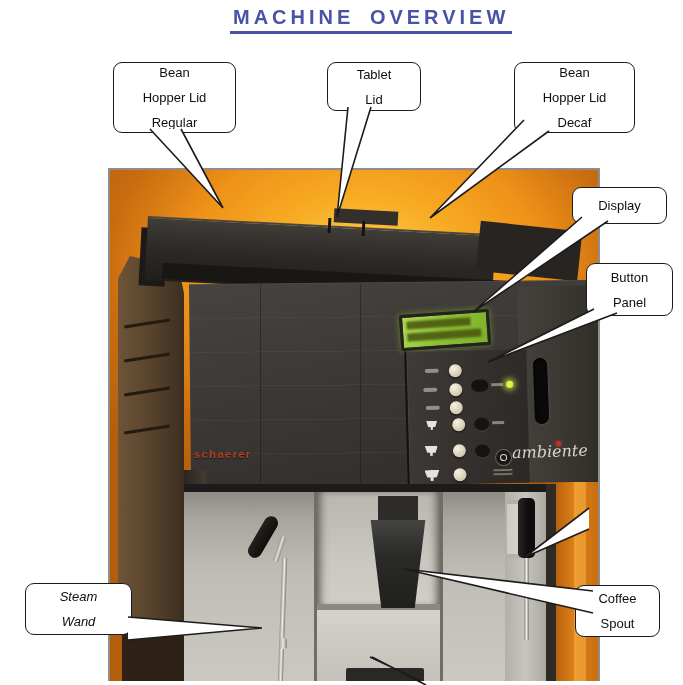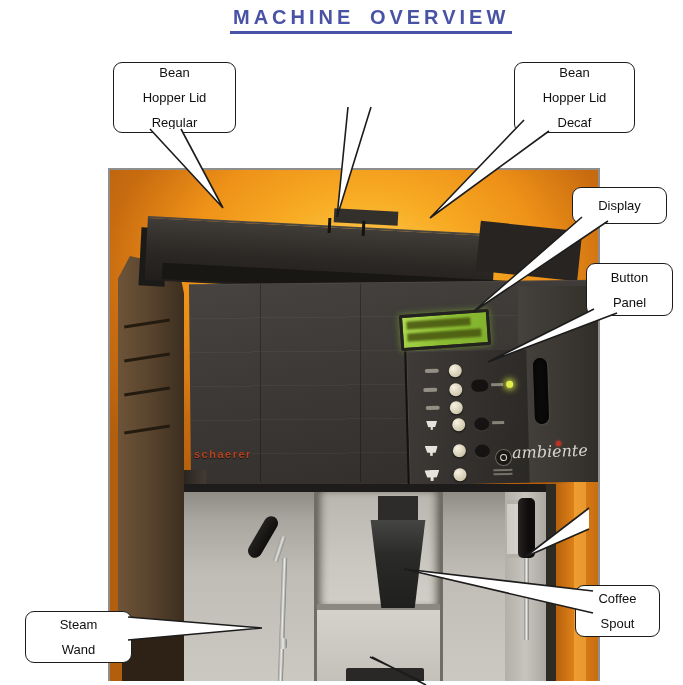--- a/index.html
+++ b/index.html
@@ -144,21 +144,21 @@
     border-radius:9px;display:flex;align-items:center;justify-content:center;
     text-align:center;font-size:13px;line-height:25px;color:#0F0F0F;
     white-space:pre-line;z-index:5;}
   .co-regular{left:113px;top:62px;width:121px;height:69px;}
   .co-tablet{left:327px;top:62px;width:92px;height:47px;}
   .co-decaf{left:514px;top:62px;width:119px;height:69px;}
   .co-display{left:572px;top:187px;width:93px;height:35px;}
   .co-button{left:586px;top:263px;width:85px;height:51px;}
   .co-hot{left:587px;top:487px;width:87px;height:50px;}
   .co-coffee{left:575px;top:585px;width:83px;height:50px;}
-  .co-steam{left:25px;top:611px;width:105px;height:50px;}
+  .co-steam{left:25px;top:583px;width:105px;height:50px;font-style:italic;}
 
   #tails{position:absolute;left:0;top:0;width:683px;height:685px;z-index:6;pointer-events:none;}
 </style>
 </head>
 <body>
 
 <div id="stage">
 
   <div class="page-title">MACHINE OVERVIEW</div>
 
@@ -240,20 +240,22 @@
     <div class="hw-col"></div>
     <div class="hw-sticker"></div>
     <div class="hw-handle"></div>
     <div class="hw-rod"></div>
     <div class="right-edge-dark"></div>
   </div>
 
   <div class="co co-regular">Bean
 Hopper Lid
 Regular</div>
+  <div class="co co-tablet">Tablet
+Lid</div>
   <div class="co co-decaf">Bean
 Hopper Lid
 Decaf</div>
   <div class="co co-button">Button
 Panel</div>
   <div class="co co-display">Display</div>
   <div class="co co-coffee">Coffee
 Spout</div>
   <div class="co co-steam">Steam
 Wand</div>

